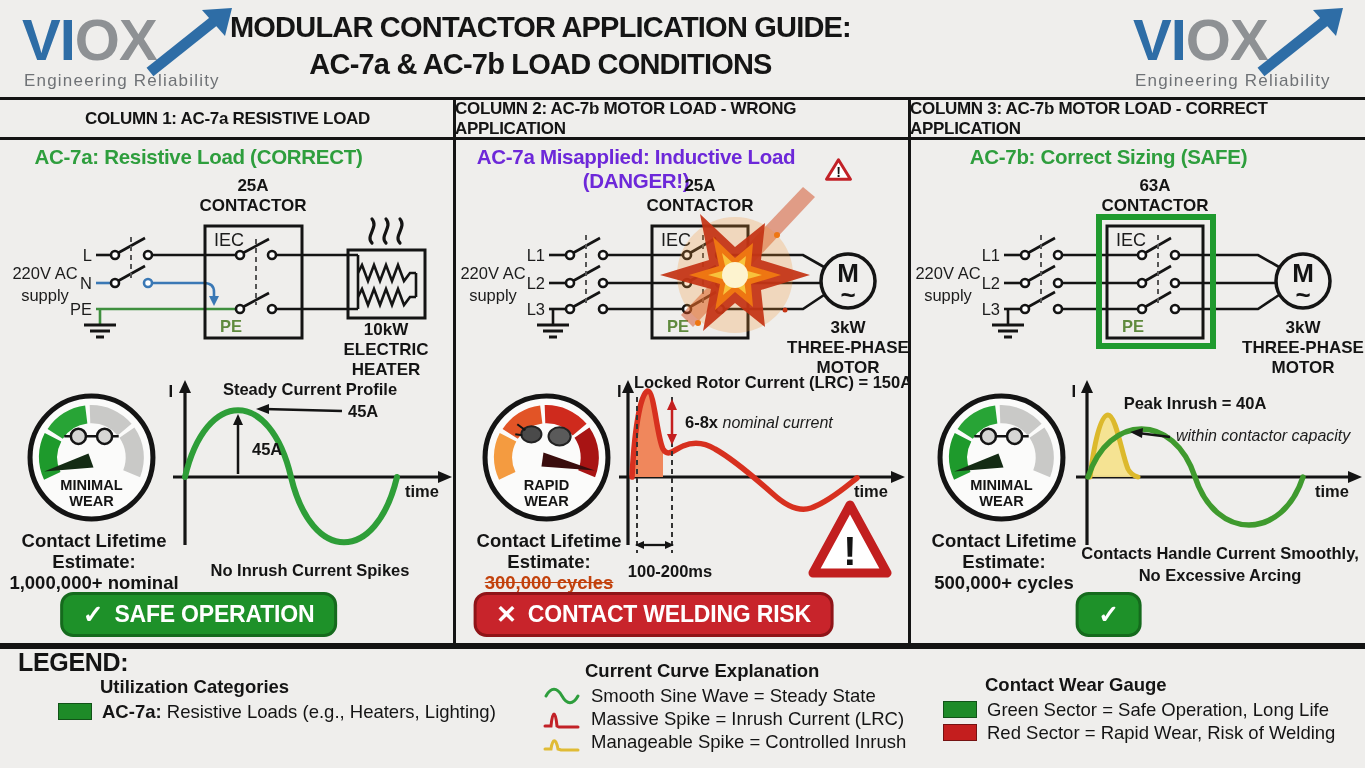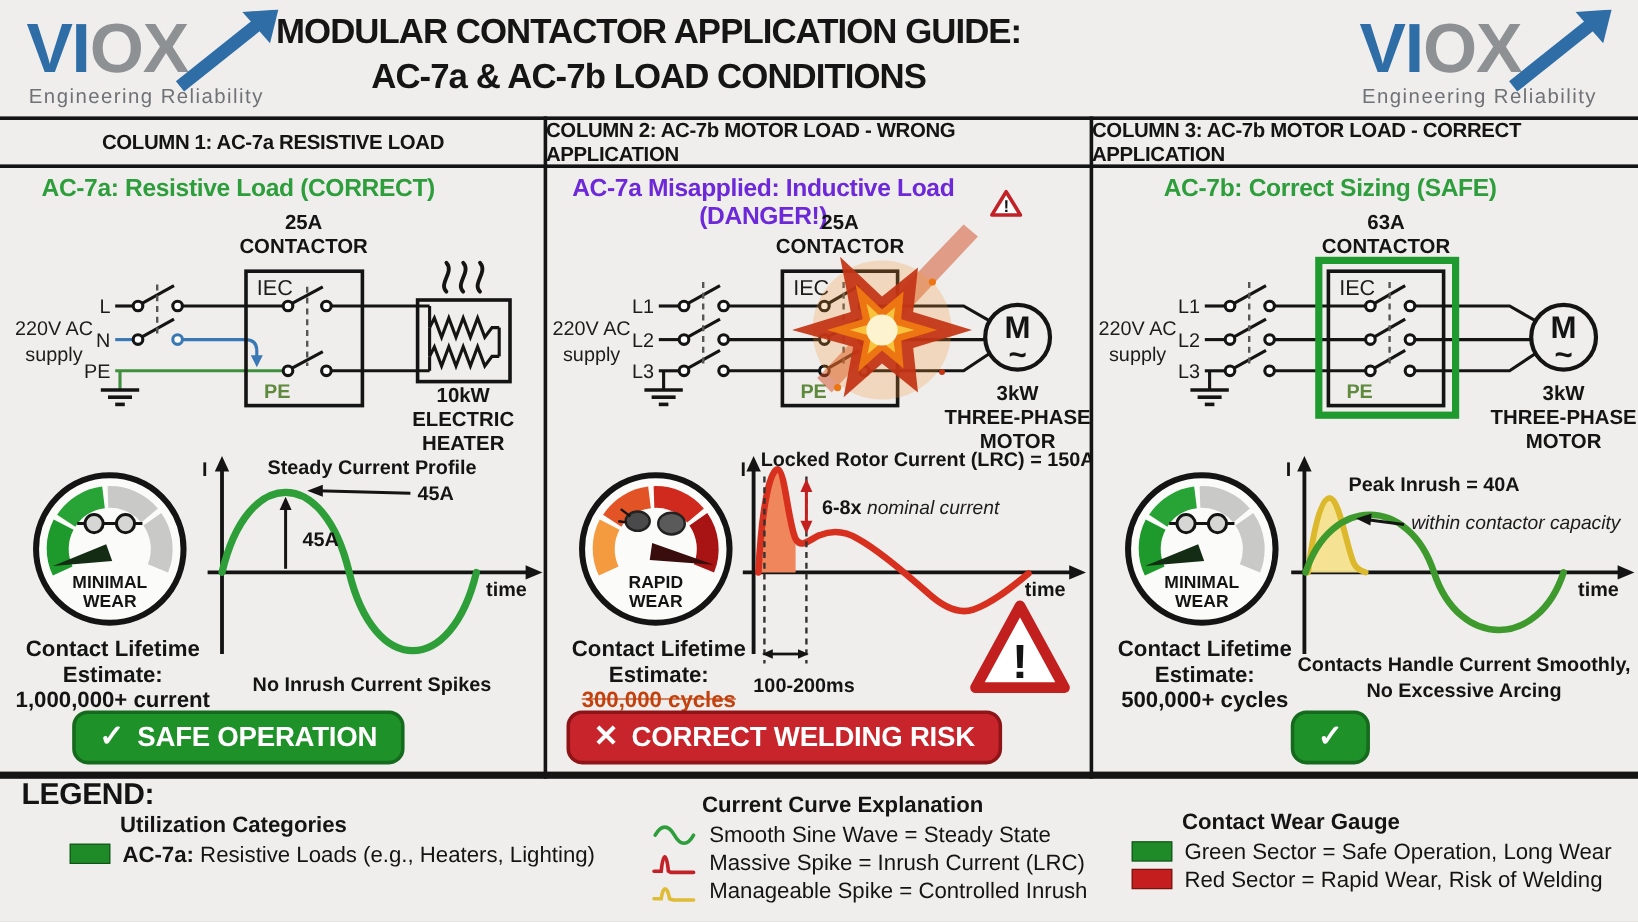--- a/index.html
+++ b/index.html
@@ -198,21 +198,21 @@
         <line x1="40" y1="46" x2="94" y2="46" stroke="#141414" stroke-width="2.5"></line>
         <circle cx="54" cy="46" r="7.5" fill="#d6d6d4" stroke="#141414" stroke-width="2.5"></circle>
         <circle cx="80" cy="46" r="7.5" fill="#d6d6d4" stroke="#141414" stroke-width="2.5"></circle>
       </g>
       <polygon points="20,81 64,63 69,77" fill="#142b14"></polygon>
       <text class="gl" x="67" y="99">MINIMAL</text>
       <text class="gl" x="67" y="115">WEAR</text>
     </svg>
 
     <div class="lifetime"><span>Contact Lifetime
-Estimate:</span><span class="val">1,000,000+ current</span></div>
+Estimate:</span><span class="val">1,000,000+ nominal</span></div>
 
     <svg class="graph" viewBox="0 0 295 215">
       <g stroke="#141414" stroke-width="3.2" fill="#141414">
         <line x1="25" y1="170" x2="25" y2="14"></line>
         <polygon points="25,5 19,18 31,18" stroke="none"></polygon>
         <line x1="13" y1="102" x2="280" y2="102"></line>
         <polygon points="292,102 278,96 278,108" stroke="none"></polygon>
       </g>
       <text class="ann" x="13" y="22" text-anchor="end">I</text>
       <text class="ann" x="262" y="122" text-anchor="middle">time</text>
@@ -376,21 +376,21 @@
       </g>
       <text x="70" y="53"><tspan class="ann" fill="#c41f1f">6-8x</tspan><tspan class="annit"> nominal current</tspan></text>
       <g>
         <path d="M235,130 L272,198 L198,198 Z" fill="#fff" stroke="#c21f1f" stroke-width="9" stroke-linejoin="round"></path>
         <text x="235" y="190" text-anchor="middle" font-size="40" font-weight="bold" fill="#141414">!</text>
       </g>
     </svg>
 
     <div class="badge red">
       <span class="bicon">✕</span>
-      <span>CORRECT WELDING RISK</span>
+      <span>CONTACT WELDING RISK</span>
     </div>
   </div>
 
   <div class="col c3">
     <div class="col-title green-title">AC-7b: Correct Sizing (SAFE)</div>
 
     <svg class="circuit" viewBox="0 0 455 205">
       <g>
         <text class="ctb" x="245" y="16" text-anchor="middle">63A</text>
         <text class="ctb" x="245" y="36" text-anchor="middle">CONTACTOR</text>
@@ -536,21 +536,21 @@
         <path d="M2,18 L8,18 C9.5,7 13,7 15,18 L18,19 L35,19" fill="none" stroke="#e0bb35" stroke-width="3" stroke-linecap="round"></path>
       </svg>
       <span>Manageable Spike = Controlled Inrush</span>
     </div>
   </div>
 
   <div class="lgroup g3">
     <div class="lhead">Contact Wear Gauge</div>
     <div class="lrow">
       <span class="sw sw-green"></span>
-      <span>Green Sector = Safe Operation, Long Wear</span>
+      <span>Green Sector = Safe Operation, Long Life</span>
     </div>
     <div class="lrow">
       <span class="sw sw-red"></span>
       <span>Red Sector = Rapid Wear, Risk of Welding</span>
     </div>
   </div>
 
 </div>
 
 </body></html>

